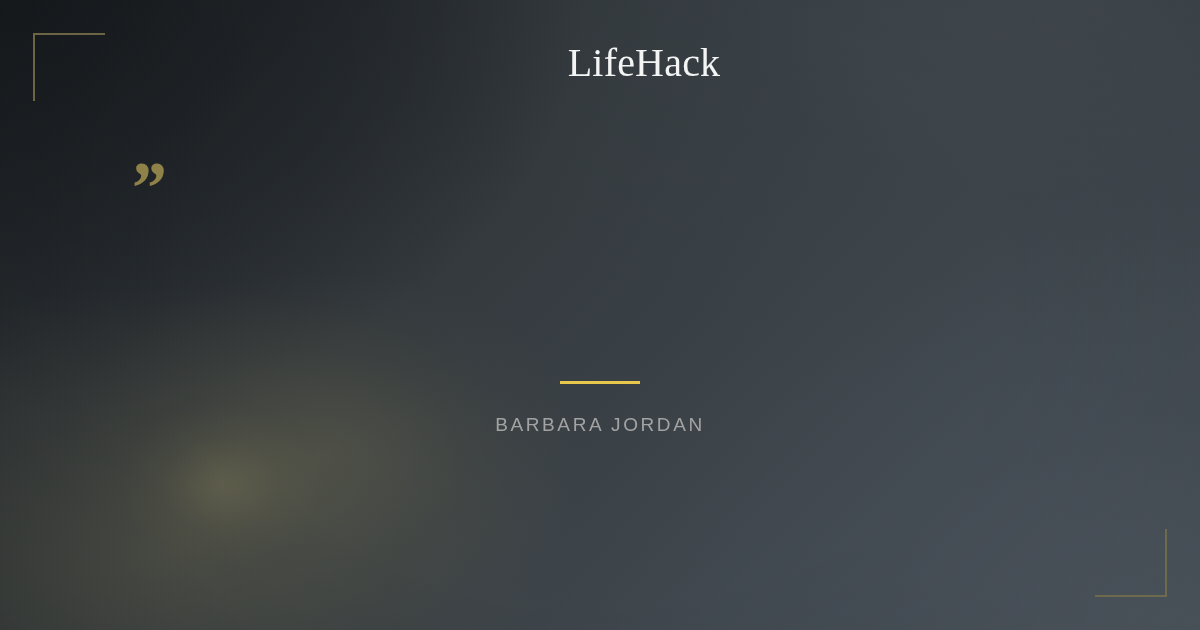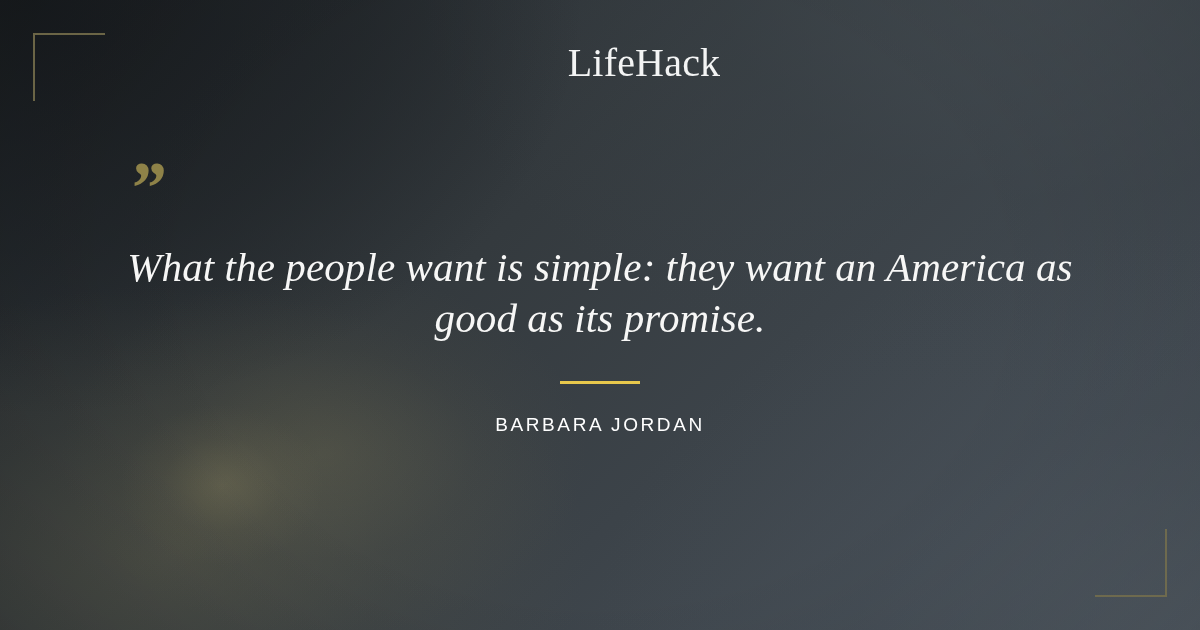--- a/index.html
+++ b/index.html
@@ -153,21 +153,21 @@
   #author {
     position: absolute;
     top: 413px;
     left: 0;
     width: 1200px;
     text-align: center;
     font-family: "Liberation Sans", sans-serif;
     font-size: 19px;
     line-height: 24px;
     letter-spacing: 2.6px;
-    color: #ffffff;
+    color: #a3a3a3;
     font-weight: 400;
   }
 </style>
 </head>
 <body>
 
 <div id="card">
 
   <div class="bg-layer bg-base"></div>
   <div class="bg-layer bg-topright"></div>
@@ -178,20 +178,19 @@
   <div class="bg-layer bg-bottomright"></div>
   <div class="bg-layer bg-vignette"></div>
 
   <div class="corner corner-tl"></div>
   <div class="corner corner-br"></div>
 
   <div id="logo">LifeHack</div>
 
   <div id="quote-block">
     <div id="quote-mark">”</div>
-    <div id="quote-text">What the people want is simple: they want an America as good as its promise.</div>
   </div>
 
   <div id="divider"></div>
 
   <div id="author">BARBARA JORDAN</div>
 
 </div>
 
 </body></html>

